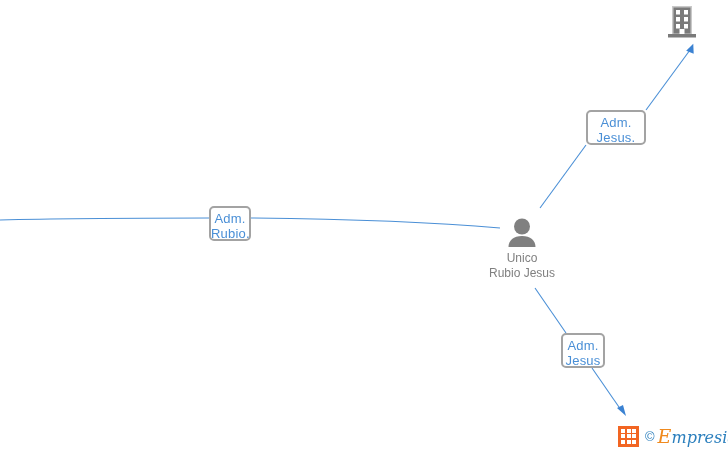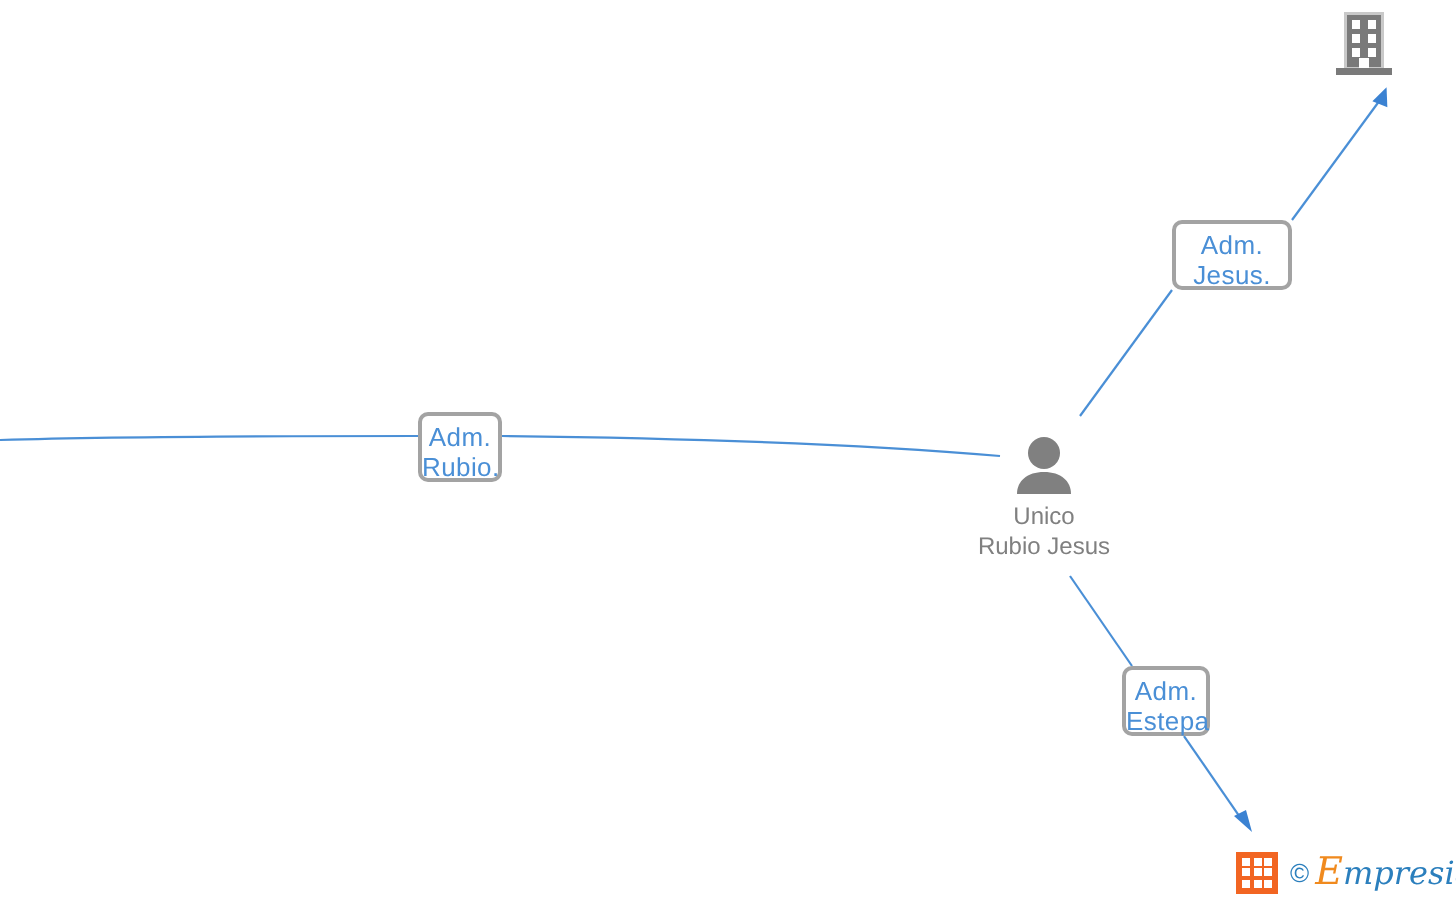--- a/index.html
+++ b/index.html
@@ -155,21 +155,21 @@
     <span>Rubio.</span>
   </div>
 
   <div class="rel-box" id="rel-mancom">
     <span>Adm.</span>
     <span>Jesus.</span>
   </div>
 
   <div class="rel-box" id="rel-unico">
     <span>Adm.</span>
-    <span>Estepa</span>
+    <span>Jesus</span>
   </div>
 
   <div id="person-node">
     <svg class="person-icon" width="34" height="30" viewBox="0 0 34 30">
       <circle cx="17" cy="8.5" r="8" fill="#808080"></circle>
       <path d="M17,18 C8.5,18 3.5,22.5 3.5,29 L30.5,29 C30.5,22.5 25.5,18 17,18 Z" fill="#808080"></path>
     </svg>
     <div id="person-name">Unico
 Rubio Jesus</div>
   </div>

